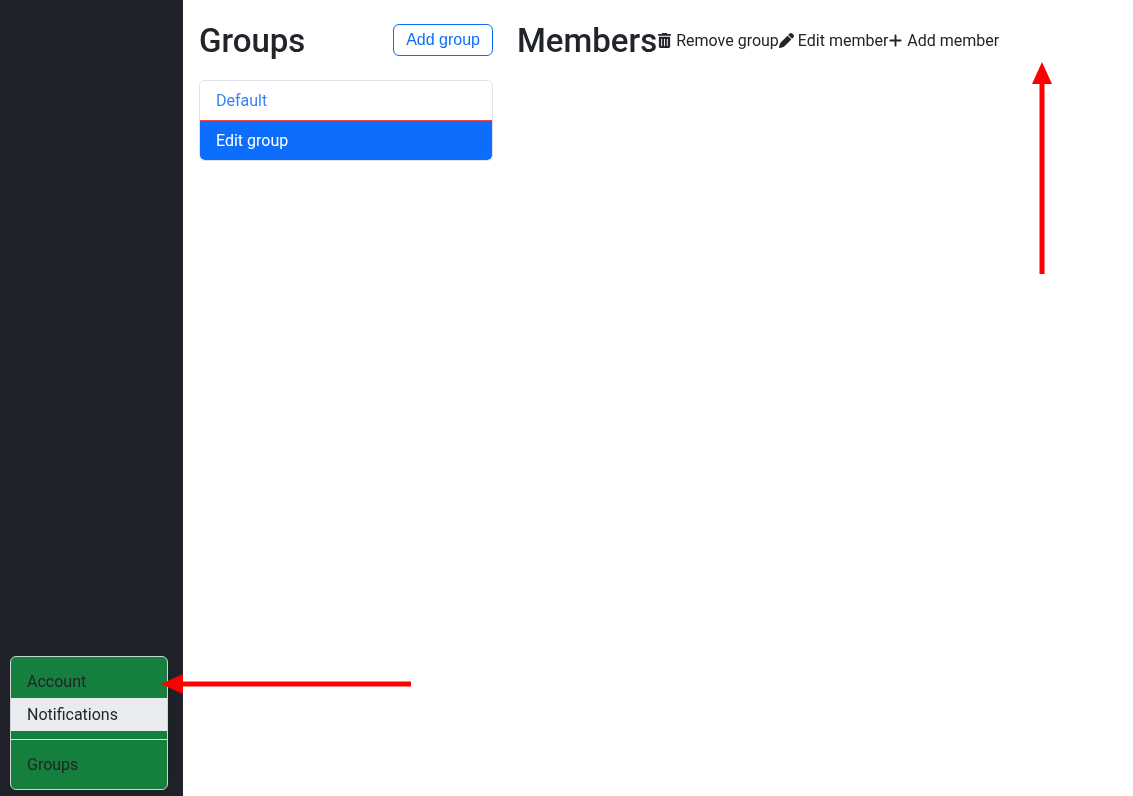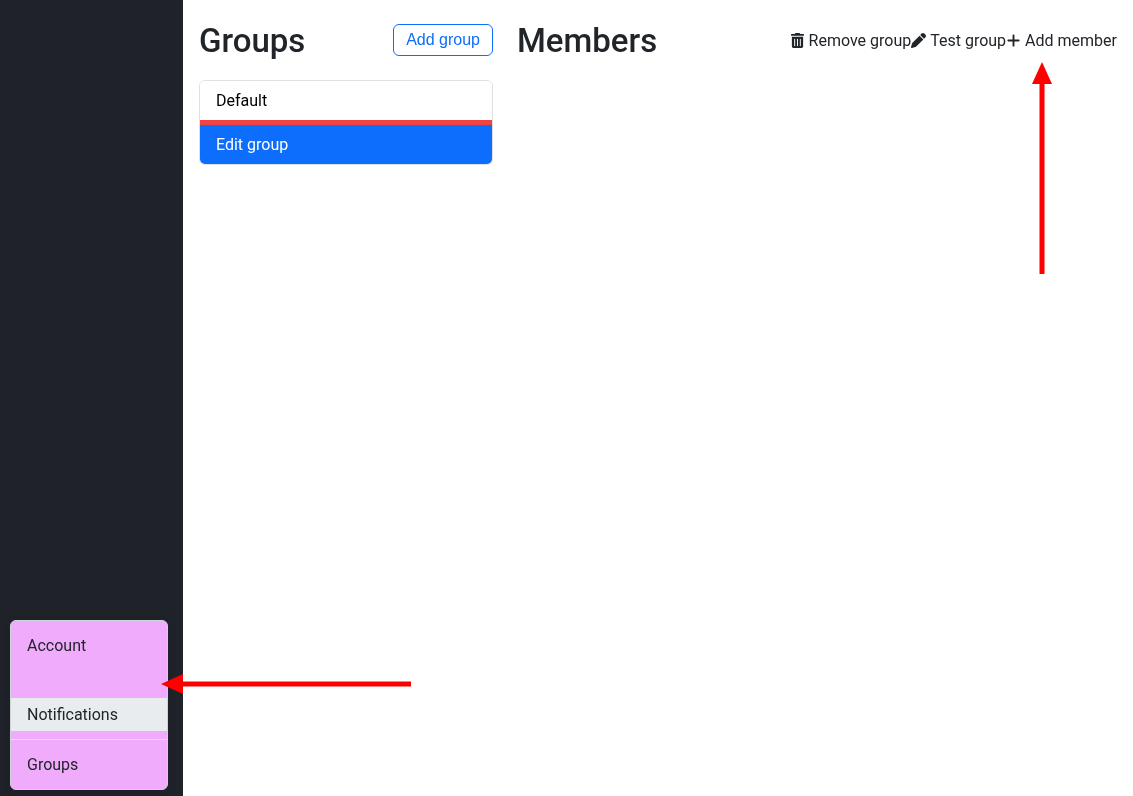--- a/index.html
+++ b/index.html
@@ -62,36 +62,36 @@
       cursor: pointer;
     }
     .group-list {
       border: 1px solid #dee2e6;
       border-radius: 6px;
       overflow: hidden;
     }
     .group-item {
       padding: 10px 16px;
       font-size: 16px;
-      color: #000000;
+      color: #3b82f6;
       background: #fff;
       cursor: pointer;
-      border-bottom: 5px solid #ef4444;
+      border-bottom: 1px solid #ef4444;
     }
     .group-item:last-child {
       border-bottom: none;
     }
     .group-item.active {
       background: #0d6efd;
       color: #fff;
     }
     .members-header {
       display: flex;
       align-items: center;
-      justify-content: space-between;
+      justify-content: flex-start;
       height: 48px;
       margin-bottom: 5px;
     }
     .members-actions {
       display: flex;
       align-items: center;
     }
     .action-link {
       display: inline-flex;
       align-items: center;
@@ -103,35 +103,34 @@
     .action-link svg {
       width: 15px;
       height: 15px;
       fill: currentColor;
     }
     .popup-menu {
       position: absolute;
       left: 10px;
       bottom: 6px;
       width: 158px;
-      background: #f0abfc;
+      background: #15803d;
       border: 1px solid #ced4da;
       border-radius: 6px;
       box-shadow: 0 2px 8px rgba(0,0,0,0.08);
       padding: 8px 0;
     }
     .menu-item {
       padding: 7px 16px;
       font-size: 16px;
       color: #212529;
       cursor: pointer;
     }
     .menu-item.hovered {
       background: #e9ecef;
-      margin-top: 36px;
     }
     .menu-divider {
       border: none;
       border-top: 1px solid #dee2e6;
       margin: 8px 0;
     }
     
     .arrow-vertical {
       position: absolute;
       left: 1032px;
@@ -173,21 +172,21 @@
         <span class="action-link">
           <svg viewBox="0 0 448 512">
               <path d="M135.2 17.7C140.6 6.8 151.7 0 163.8 0H284.2c12.1 0 23.2 6.8 28.6 17.7L320 32h96c17.7 0 32 14.3 32 32s-14.3 32-32 32H32C14.3 96 0 81.7 0 64S14.3 32 32 32h96l7.2-14.3zM32 128H416V448c0 35.3-28.7 64-64 64H96c-35.3 0-64-28.7-64-64V128zm96 64c-8.8 0-16 7.2-16 16V432c0 8.8 7.2 16 16 16s16-7.2 16-16V208c0-8.8-7.2-16-16-16zm96 0c-8.8 0-16 7.2-16 16V432c0 8.8 7.2 16 16 16s16-7.2 16-16V208c0-8.8-7.2-16-16-16zm96 0c-8.8 0-16 7.2-16 16V432c0 8.8 7.2 16 16 16s16-7.2 16-16V208c0-8.8-7.2-16-16-16z"></path>
             </svg>
           <span>Remove group</span>
         </span>
         <span class="action-link">
           <svg viewBox="0 0 512 512">
               <path d="M362.7 19.3L314.3 67.7 444.3 197.7l48.4-48.4c25-25 25-65.5 0-90.5L453.3 19.3c-25-25-65.5-25-90.5 0zm-71 71L58.6 323.5c-10.4 10.4-18 23.3-22.2 37.4L1 481.2C-1.5 489.7 .8 498.8 7 505s15.3 8.5 23.7 6.1l120.3-35.4c14.1-4.2 27-11.8 37.4-22.2L421.7 220.3 291.7 90.3z"></path>
             </svg>
-          <span>Test group</span>
+          <span>Edit member</span>
         </span>
         <span class="action-link">
           <svg viewBox="0 0 448 512">
               <path d="M256 80c0-17.7-14.3-32-32-32s-32 14.3-32 32V224H48c-17.7 0-32 14.3-32 32s14.3 32 32 32H192V432c0 17.7 14.3 32 32 32s32-14.3 32-32V288H400c17.7 0 32-14.3 32-32s-14.3-32-32-32H256V80z"></path>
             </svg>
           <span>Add member</span>
         </span>
       </div>
     </div>
   </div>

